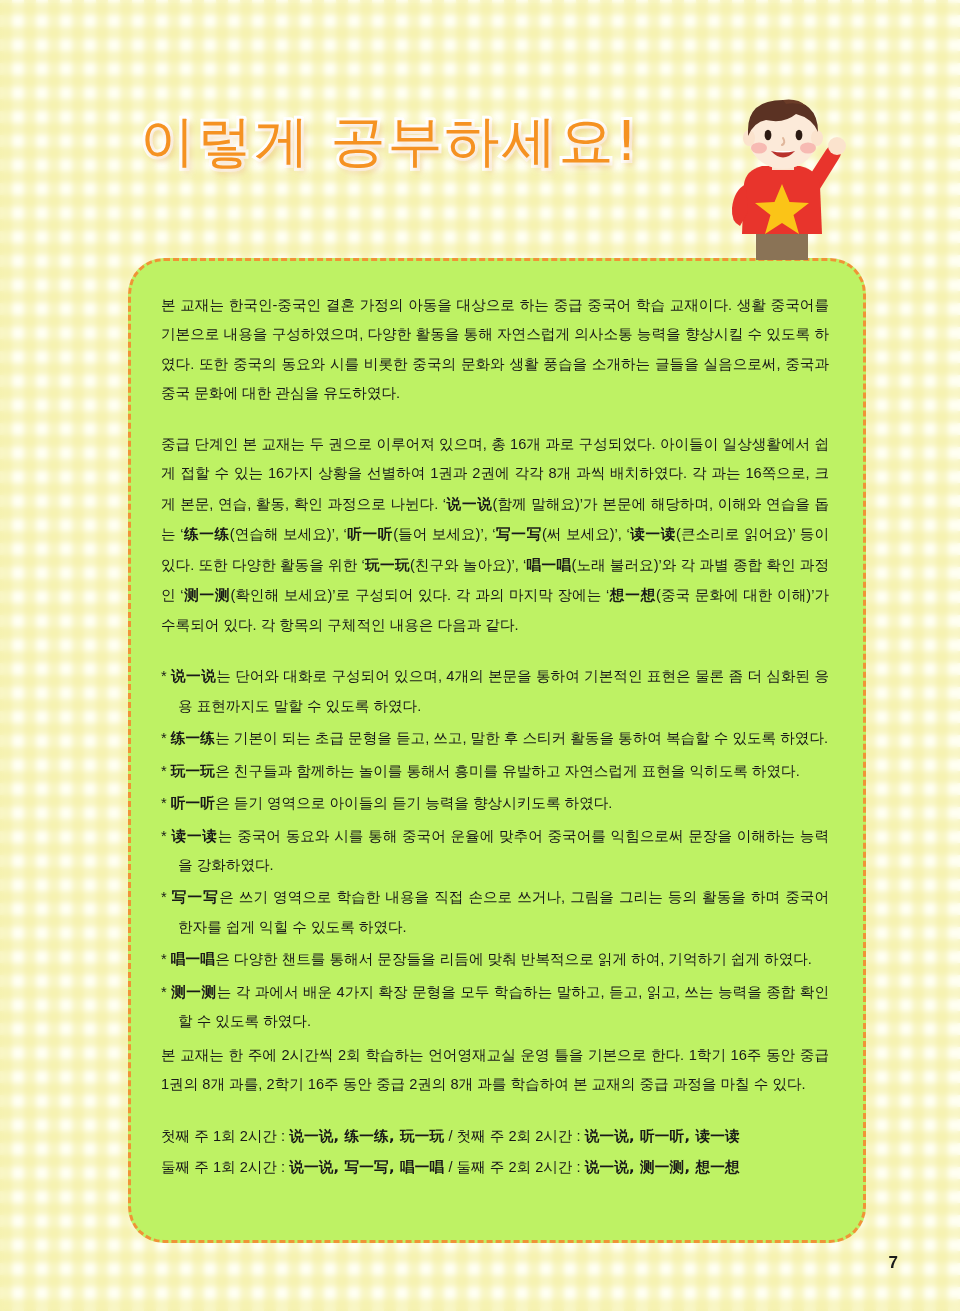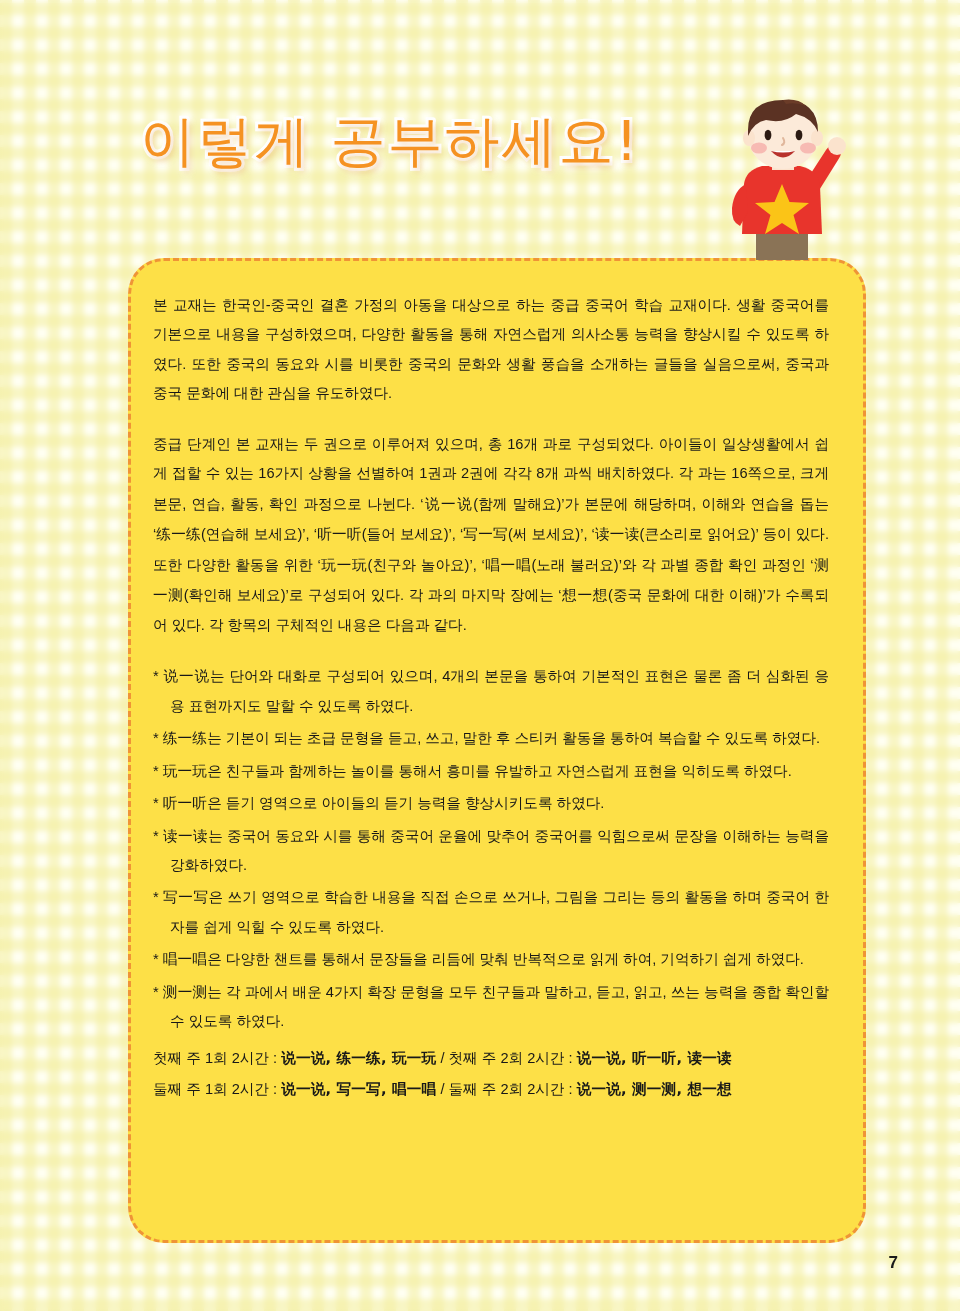--- a/index.html
+++ b/index.html
@@ -72,43 +72,43 @@
     z-index: 4;
   }
 
   
   .content-card {
     position: absolute;
     left: 128px;
     top: 258px;
     width: 738px;
     height: 985px;
-    background: #fde047;
+    background: #bef264;
     border: 3px dashed #ef9436;
     border-radius: 36px;
     z-index: 2;
-    padding: 30px 34px 24px 22px;
+    padding: 30px 34px 24px 30px;
   }
 
   .inner {
     font-family: "Liberation Sans", "DejaVu Sans", sans-serif;
     color: #181818;
     font-size: 14.6px;
     line-height: 2.02;
   }
 
   p.para {
     margin: 0 0 21px 0;
     text-align: justify;
     text-justify: inter-character;
     word-break: break-all;
   }
 
   .zh {
-    font-weight: normal;
+    font-weight: bold;
     font-family: "DejaVu Sans", sans-serif;
     letter-spacing: 0.2px;
   }
 
   
   .bullets {
     margin: 4px 0 4px 0;
   }
 
   .bullet {
@@ -204,23 +204,24 @@
     </p>
 
     <div class="bullets">
       <span class="bullet"><span class="star">*</span> <span class="zh">说一说</span><span>는 단어와 대화로 구성되어 있으며, 4개의 본문을 통하여 기본적인 표현은 물론 좀 더 심화된 응용 표현까지도 말할 수 있도록 하였다.</span></span>
       <span class="bullet"><span class="star">*</span> <span class="zh">练一练</span><span>는 기본이 되는 초급 문형을 듣고, 쓰고, 말한 후 스티커 활동을 통하여 복습할 수 있도록 하였다.</span></span>
       <span class="bullet"><span class="star">*</span> <span class="zh">玩一玩</span><span>은 친구들과 함께하는 놀이를 통해서 흥미를 유발하고 자연스럽게 표현을 익히도록 하였다.</span></span>
       <span class="bullet"><span class="star">*</span> <span class="zh">听一听</span><span>은 듣기 영역으로 아이들의 듣기 능력을 향상시키도록 하였다.</span></span>
       <span class="bullet"><span class="star">*</span> <span class="zh">读一读</span><span>는 중국어 동요와 시를 통해 중국어 운율에 맞추어 중국어를 익힘으로써 문장을 이해하는 능력을 강화하였다.</span></span>
       <span class="bullet"><span class="star">*</span> <span class="zh">写一写</span><span>은 쓰기 영역으로 학습한 내용을 직접 손으로 쓰거나, 그림을 그리는 등의 활동을 하며 중국어 한자를 쉽게 익힐 수 있도록 하였다.</span></span>
       <span class="bullet"><span class="star">*</span> <span class="zh">唱一唱</span><span>은 다양한 챈트를 통해서 문장들을 리듬에 맞춰 반복적으로 읽게 하여, 기억하기 쉽게 하였다.</span></span>
-      <span class="bullet"><span class="star">*</span> <span class="zh">测一测</span><span>는 각 과에서 배운 4가지 확장 문형을 모두 친구들과 말하고, 듣고, 읽고, 쓰는 능력을 종합 확인할 수 있도록 하였다.</span></span>
+      <span class="bullet"><span class="star">*</span> <span class="zh">测一测</span><span>는 각 과에서 배운 4가지 확장 문형을 모두 학습하는 말하고, 듣고, 읽고, 쓰는 능력을 종합 확인할 수 있도록 하였다.</span></span>
     </div>
 
+    <p class="para">본 교재는 한 주에 2시간씩 2회 학습하는 언어영재교실 운영 틀을 기본으로 한다. 1학기 16주 동안 중급 1권의 8개 과를, 2학기 16주 동안 중급 2권의 8개 과를 학습하여 본 교재의 중급 과정을 마칠 수 있다.</p>
 
     <div class="schedule-block">
       <span class="sched-line"><span>첫째 주 1회 2시간 : </span><span class="zh">说一说, 练一练, 玩一玩</span><span>  /  </span><span>첫째 주 2회 2시간 : </span><span class="zh">说一说, 听一听, 读一读</span></span>
       <span class="sched-line"><span>둘째 주 1회 2시간 : </span><span class="zh">说一说, 写一写, 唱一唱</span><span>  /  </span><span>둘째 주 2회 2시간 : </span><span class="zh">说一说, 测一测, 想一想</span></span>
     </div>
 
   </div>
 </div>
 
 <div class="page-number">7</div>

